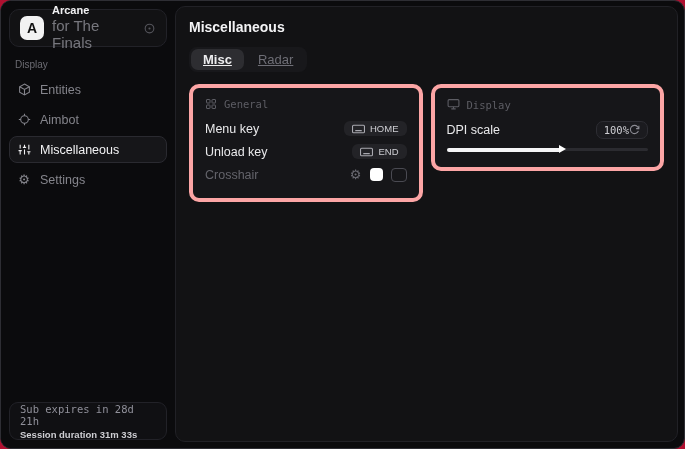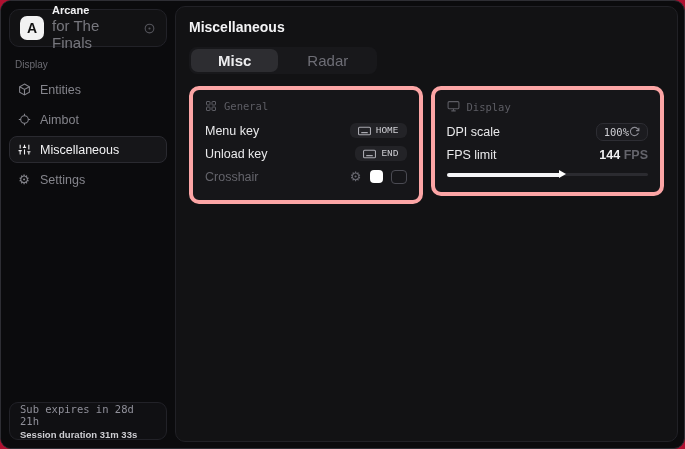--- a/index.html
+++ b/index.html
@@ -60,22 +60,22 @@
     position: absolute; left: 174px; top: 5px; right: 6px; bottom: 6px;
     background: #121214; border: 1px solid #212126; border-radius: 10px;
     padding: 12px 13px;
   }
   .page-title { color: #f3f3f5; font-size: 14px; font-weight: bold; }
   .tabs {
     display: inline-flex; margin-top: 12px; background: #18181b;
     border-radius: 8px; padding: 2px; gap: 2px;
   }
   .tab {
-    padding: 3px 27px; border-radius: 7px; font-size: 15px;
-    color: #6e6e76; cursor: pointer;
+    padding: 3px 12px; border-radius: 7px; font-size: 13px;
+    color: #6e6e76; cursor: pointer; text-decoration: underline;
   }
   .tab.active { background: #2d2d31; color: #ededef; font-weight: bold; }
   .cards { display: flex; gap: 8px; margin-top: 12px; align-items: flex-start; }
   .card {
     flex: 1; background: #161619; border: 4px solid #fca5a5;
     border-radius: 10px; padding: 10px 12px 12px 12px;
   }
   .card-header {
     display: flex; align-items: center; gap: 7px; color: #5d5d64;
     font-family: "DejaVu Sans Mono", monospace; font-size: 10.5px;
@@ -83,21 +83,21 @@
   }
   .row {
     display: flex; align-items: center; justify-content: space-between;
     height: 23px;
   }
   .row-label { color: #e9e9eb; font-size: 12.5px; font-weight: 500; }
   .row-label.dim { color: #64646b; }
   .key-badge {
     display: inline-flex; align-items: center; gap: 5px;
     background: #232327; border-radius: 6px; padding: 2px 8px;
-    color: #cfcfd4; font-family: Liberation Mono, monospace; font-size: 9.5px;
+    color: #cfcfd4; font-family: Liberation Sans, sans-serif; font-size: 9.5px;
     cursor: pointer;
   }
   .key-badge .kicon { color: #a9a9b0; display: flex; }
   .crosshair-controls { display: flex; align-items: center; gap: 8px; }
   .gear-glyph { color: #6a6a72; font-size: 13px; line-height: 1; cursor: pointer; }
   .swatch { width: 13px; height: 13px; background: #ffffff; border-radius: 4px; cursor: pointer; }
   .checkbox { width: 16px; height: 14px; border: 1.5px solid #4a4a52; border-radius: 4px; cursor: pointer; }
   .dpi-select {
     display: inline-flex; align-items: center; 
     background: #1b1b1f; border: 1px solid #2d2d33; border-radius: 7px;
@@ -274,24 +274,20 @@
             <span>100%</span>
             <span class="ricon">
               <svg width="11" height="11" viewBox="0 0 24 24" fill="none" stroke="currentColor" stroke-width="2.4">
                 <path d="M21.5 4 v6 h-6"></path>
                 <path d="M20.5 15 a9 9 0 1 1 -2.1 -9.4 L21.5 9"></path>
               </svg>
             </span>
           </span>
         </div>
 
-        <div class="row">
-          <span class="row-label">FPS limit</span>
-          <span class="fps-value"><span>144</span> <span class="fps-unit">FPS</span></span>
-        </div>
 
         <div class="slider">
           <div class="slider-track"></div>
           <div class="slider-fill" style="width: 57%;"></div>
           <div class="slider-thumb" style="left: 57%;"></div>
         </div>
       </div>
 
     </div>
   </div>

